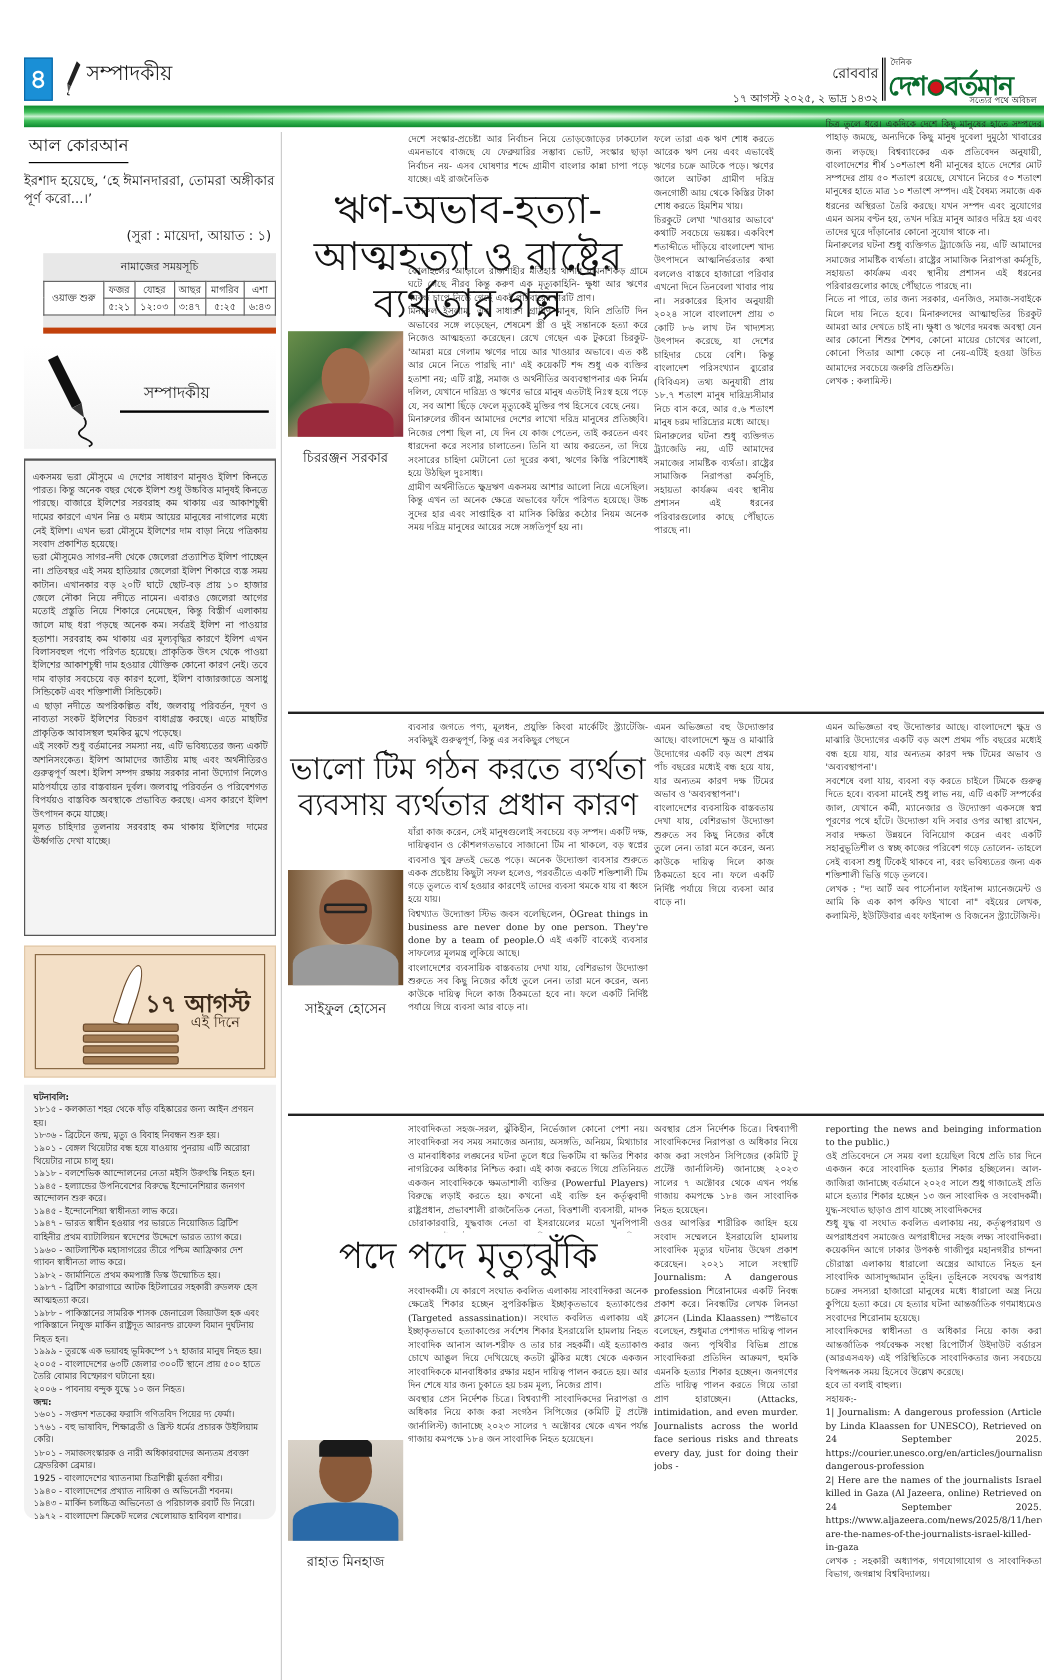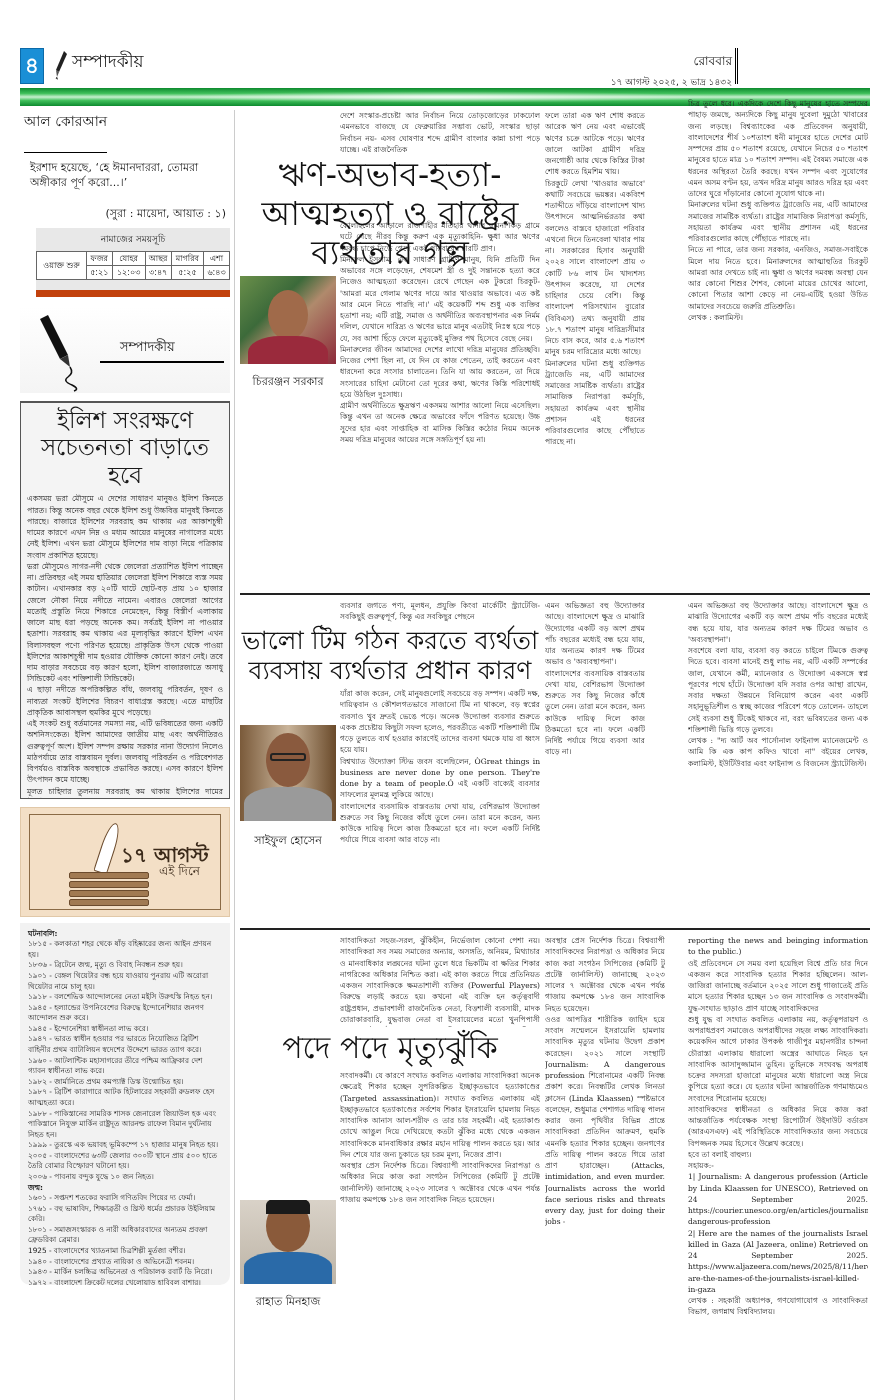--- a/index.html
+++ b/index.html
@@ -23,24 +23,24 @@
   .logo-main { position: absolute; left: 0; top: 6px; font: bold 22px "DejaVu Sans", sans-serif; color: #0a6b2d; white-space: nowrap; letter-spacing: -1px; }
   .logo-main .emblem { display: inline-block; width: 14px; height: 14px; border-radius: 50%; background: #d0141b; border: 2px solid #0a6b2d; vertical-align: middle; margin: 0 1px; }
   .logo-tag { position: absolute; right: 0; top: 30px; font: 7px "DejaVu Sans", sans-serif; }
   .green-bar { position: absolute; left: 20px; top: 88px; width: 850px; height: 18px;
     background: linear-gradient(180deg, #0d8a2e 0%, #3fbf5a 30%, #c8f0cf 50%, #3fbf5a 70%, #0d8a2e 100%); }
   .green-bar::after { content:""; position:absolute; left: 0; right: 0; top: 0; bottom: 0;
     background: radial-gradient(ellipse at center, rgba(255,255,255,.8) 0%, rgba(255,255,255,0) 45%); }
 
   
   .left-col { position: absolute; left: 20px; top: 110px; width: 210px; }
-  .quran-title { font: 14px "DejaVu Sans", sans-serif; border-bottom: 1px solid #000; display: inline-block; padding-bottom: 18px; margin-left: 4px; }
-  .quran-text { font: 11px "DejaVu Sans", sans-serif; margin: 8px 10px 0; line-height: 1.35; }
+  .quran-title { font: 14px "DejaVu Sans", sans-serif; border-bottom: 1px solid #000; display: inline-block; padding-bottom: 1px; margin-left: 4px; }
+  .quran-text { font: 11px "DejaVu Sans", sans-serif; margin: 8px 0 0; line-height: 1.35; }
   .quran-ref { font: 11px "DejaVu Sans", sans-serif; text-align: right; margin-top: 14px; padding-right: 4px; }
-  .prayer { margin-top: 4px; background: #e8e8e8; padding: 4px 0 10px; border-bottom: 7px solid #c2410c; margin-left: 16px; }
+  .prayer { margin-top: 4px; background: #e8e8e8; padding: 4px 0 10px; border-bottom: 5px solid #c2410c; margin-left: 16px; }
   .prayer-title { text-align: center; font: 9px "DejaVu Sans", sans-serif; margin-bottom: 4px; }
   .prayer table { width: 100%; border-collapse: collapse; background: #fff; font: 8px "DejaVu Sans", sans-serif; }
   .prayer td { border: 1px solid #666; text-align: center; height: 13px; }
   .editorial-art { margin-top: 10px; height: 86px; position: relative; background: linear-gradient(#fff, #f4f4f4); }
   .big-pen { position: absolute; left: 14px; top: 6px; width: 60px; height: 80px; }
   .editorial-label { position: absolute; left: 100px; top: 30px; font: 13px "DejaVu Serif", serif; }
   .editorial-rule { position: absolute; left: 80px; right: 6px; top: 54px; border-top: 2px solid #000; }
   .ilish-box { margin-top: 8px; border: 1px solid #555; border-top-width: 2px; background: #f4f4f4; padding: 4px 6px 6px; height: 398px; overflow: hidden; }
   .ilish-head { font: 23px "DejaVu Serif", serif; text-align: center; line-height: 1.2; }
   .ilish-body { font: 7.6px "DejaVu Sans", sans-serif; line-height: 1.48; text-align: justify; margin-top: 4px; }
@@ -74,20 +74,25 @@
       <path d="M3 27 Q1 29 4 29" stroke="#222" fill="none"></path>
     </svg>
     <div class="section-name">সম্পাদকীয়</div>
     <div class="site-url">www.dailydeshbartaman.com</div>
   </div>
   <div class="date-block">
     <div class="weekday">রোববার</div>
     <div class="date-line">১৭ আগস্ট ২০২৫, ২ ভাদ্র ১৪৩২</div>
   </div>
   <div class="sep-bars"></div>
+  <div class="logo">
+    <span class="logo-small">দৈনিক</span>
+    <div class="logo-main"><span>দেশ</span><span class="emblem"></span><span>বর্তমান</span></div>
+    <span class="logo-tag">সত্যের পথে অবিচল</span>
+  </div>
 </div>
 <div class="green-bar"></div>
 
 <div class="left-col">
   <div class="quran-title">আল কোরআন</div>
   <div class="quran-text">ইরশাদ হয়েছে, ‘হে ঈমানদাররা, তোমরা অঙ্গীকার পূর্ণ করো...।’</div>
   <div class="quran-ref">(সুরা : মায়েদা, আয়াত : ১)</div>
 
   <div class="prayer">
     <div class="prayer-title">নামাজের সময়সূচি</div>
@@ -116,21 +121,20 @@
     <svg class="big-pen" viewBox="0 0 60 80">
       <path d="M6 6 L14 2 L34 42 L26 46 Z" fill="#111"></path>
       <path d="M26 46 L34 42 L36 54 Z" fill="#333"></path>
       <path d="M36 54 Q40 60 34 64 Q28 68 38 72 Q46 76 40 78" stroke="#111" stroke-width="1.5" fill="none"></path>
     </svg>
     <div class="editorial-label">সম্পাদকীয়</div>
     <div class="editorial-rule"></div>
   </div>
 
   <div class="ilish-box">
-    <div class="ilish-head">ইলিশ সংরক্ষণে সচেতনতা বাড়াতে হবে</div>
     <div class="ilish-body">
       <p>একসময় ভরা মৌসুমে এ দেশের সাধারণ মানুষও ইলিশ কিনতে পারত। কিন্তু অনেক বছর থেকে ইলিশ শুধু উচ্চবিত্ত মানুষই কিনতে পারছে। বাজারে ইলিশের সরবরাহ কম থাকায় এর আকাশচুম্বী দামের কারণে এখন নিম্ন ও মধ্যম আয়ের মানুষের নাগালের মধ্যে নেই ইলিশ। এখন ভরা মৌসুমে ইলিশের দাম বাড়া নিয়ে পত্রিকায় সংবাদ প্রকাশিত হয়েছে।</p>
       <p>ভরা মৌসুমেও সাগর-নদী থেকে জেলেরা প্রত্যাশিত ইলিশ পাচ্ছেন না। প্রতিবছর এই সময় হাতিয়ার জেলেরা ইলিশ শিকারে ব্যস্ত সময় কাটান। এখানকার বড় ২০টি ঘাটে ছোট-বড় প্রায় ১০ হাজার জেলে নৌকা নিয়ে নদীতে নামেন। এবারও জেলেরা আগের মতোই প্রস্তুতি নিয়ে শিকারে নেমেছেন, কিন্তু বিস্তীর্ণ এলাকায় জালে মাছ ধরা পড়ছে অনেক কম। সর্বত্রই ইলিশ না পাওয়ার হতাশা। সরবরাহ কম থাকায় এর মূল্যবৃদ্ধির কারণে ইলিশ এখন বিলাসবহুল পণ্যে পরিণত হয়েছে। প্রাকৃতিক উৎস থেকে পাওয়া ইলিশের আকাশচুম্বী দাম হওয়ার যৌক্তিক কোনো কারণ নেই। তবে দাম বাড়ার সবচেয়ে বড় কারণ হলো, ইলিশ বাজারজাতে অসাধু সিন্ডিকেট এবং শক্তিশালী সিন্ডিকেট।</p>
       <p>এ ছাড়া নদীতে অপরিকল্পিত বাঁধ, জলবায়ু পরিবর্তন, দূষণ ও নাব্যতা সংকট ইলিশের বিচরণ বাধাগ্রস্ত করছে। এতে মাছটির প্রাকৃতিক আবাসস্থল হুমকির মুখে পড়েছে।</p>
       <p>এই সংকট শুধু বর্তমানের সমস্যা নয়, এটি ভবিষ্যতের জন্য একটি অশনিসংকেত। ইলিশ আমাদের জাতীয় মাছ এবং অর্থনীতিরও গুরুত্বপূর্ণ অংশ। ইলিশ সম্পদ রক্ষায় সরকার নানা উদ্যোগ নিলেও মাঠপর্যায়ে তার বাস্তবায়ন দুর্বল। জলবায়ু পরিবর্তন ও পরিবেশগত বিপর্যয়ও বাস্তবিক অবস্থাকে প্রভাবিত করছে। এসব কারণে ইলিশ উৎপাদন কমে যাচ্ছে।</p>
       <p>মূলত চাহিদার তুলনায় সরবরাহ কম থাকায় ইলিশের দামের ঊর্ধ্বগতি দেখা যাচ্ছে।</p>
 
     </div>
   </div>
 

